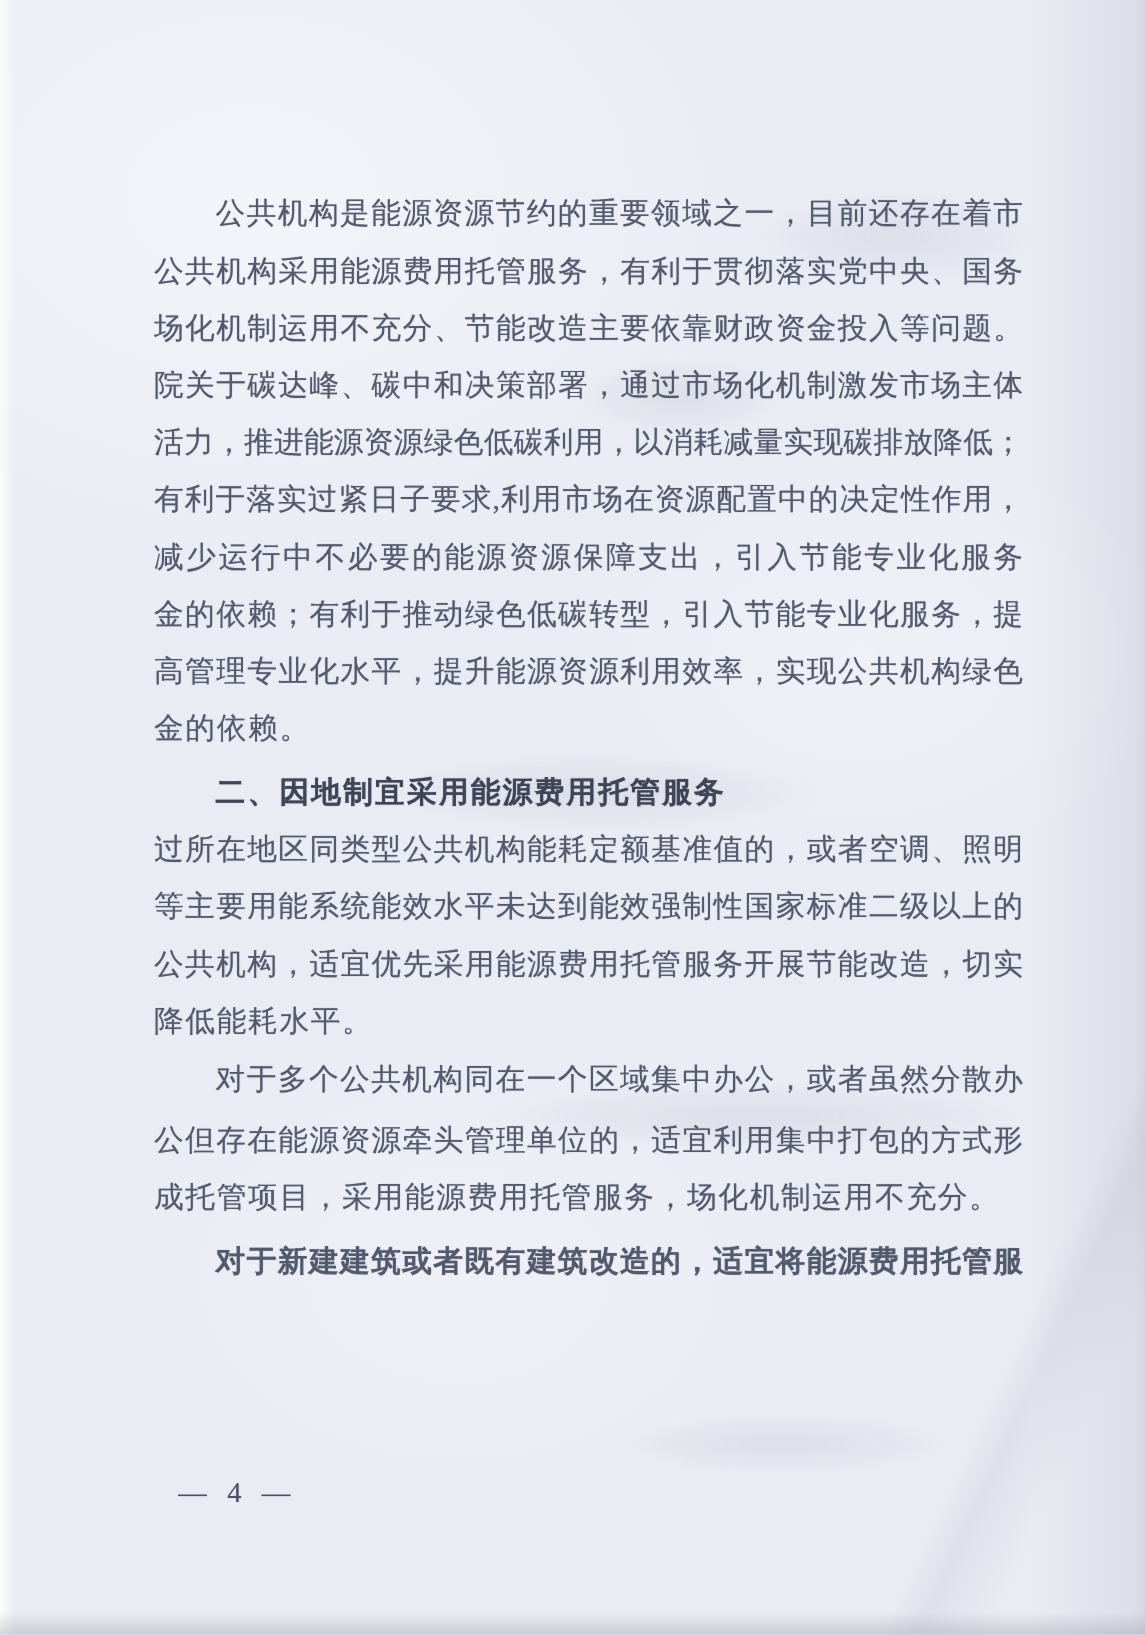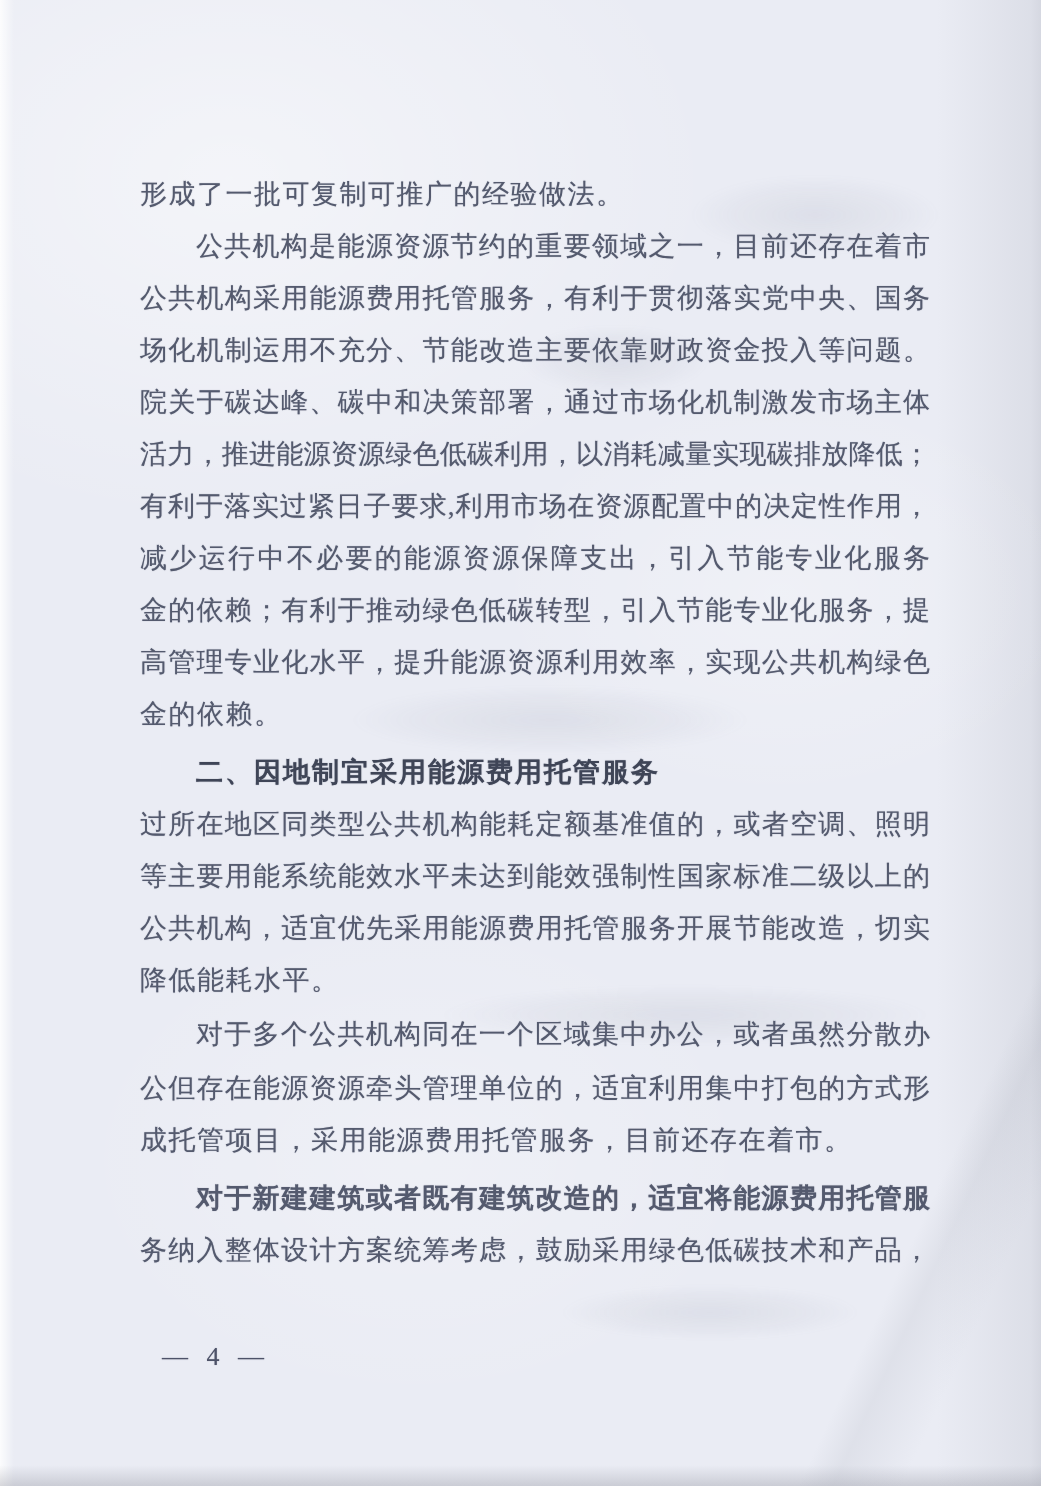--- a/index.html
+++ b/index.html
@@ -89,42 +89,40 @@
 
 <div class="page">
 
   <div class="smudge s1"></div>
   <div class="smudge s2"></div>
   <div class="smudge s3"></div>
   <div class="smudge s4"></div>
   <div class="smudge s5"></div>
 
   <main class="text-area">
-    <div class="line">形成了一批可复制可推广的经验做法。</div>
     <div class="line j ind">公共机构是能源资源节约的重要领域之一，目前还存在着市</div>
     <div class="line j">公共机构采用能源费用托管服务，有利于贯彻落实党中央、国务</div>
     <div class="line j">场化机制运用不充分、节能改造主要依靠财政资金投入等问题。</div>
     <div class="line j">院关于碳达峰、碳中和决策部署，通过市场化机制激发市场主体</div>
     <div class="line j">活力，推进能源资源绿色低碳利用，以消耗减量实现碳排放降低；</div>
     <div class="line j">有利于落实过紧日子要求,利用市场在资源配置中的决定性作用，</div>
     <div class="line j">减少运行中不必要的能源资源保障支出，引入节能专业化服务</div>
     <div class="line j">金的依赖；有利于推动绿色低碳转型，引入节能专业化服务，提</div>
     <div class="line j">高管理专业化水平，提升能源资源利用效率，实现公共机构绿色</div>
     <div class="line">金的依赖。</div>
 
     <div class="line heading ind">二、因地制宜采用能源费用托管服务</div>
 
     <div class="line j">过所在地区同类型公共机构能耗定额基准值的，或者空调、照明</div>
     <div class="line j">等主要用能系统能效水平未达到能效强制性国家标准二级以上的</div>
     <div class="line j">公共机构，适宜优先采用能源费用托管服务开展节能改造，切实</div>
     <div class="line">降低能耗水平。</div>
 
     <div class="line j ind gap4">对于多个公共机构同在一个区域集中办公，或者虽然分散办</div>
     <div class="line j">公但存在能源资源牵头管理单位的，适宜利用集中打包的方式形</div>
-    <div class="line">成托管项目，采用能源费用托管服务，目前还存在着市。</div>
+    <div class="line">成托管项目，采用能源费用托管服务，场化机制运用不充分。</div>
 
     <div class="line j ind gap6">对于新建建筑或者既有建筑改造的，适宜将能源费用托管服</div>
-    <div class="line j">务纳入整体设计方案统筹考虑，鼓励采用绿色低碳技术和产品，</div>
   </main>
 
   <div class="page-number">— 4 —</div>
 
 </div>
 
 </body></html>

